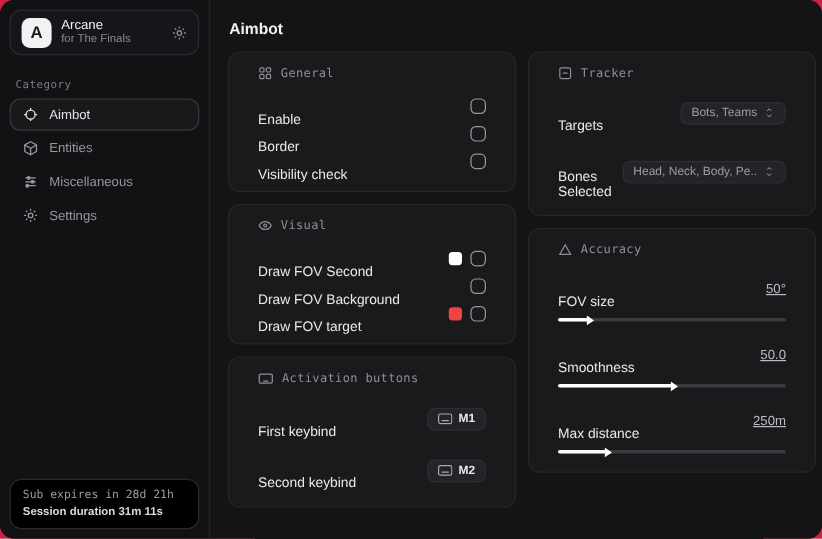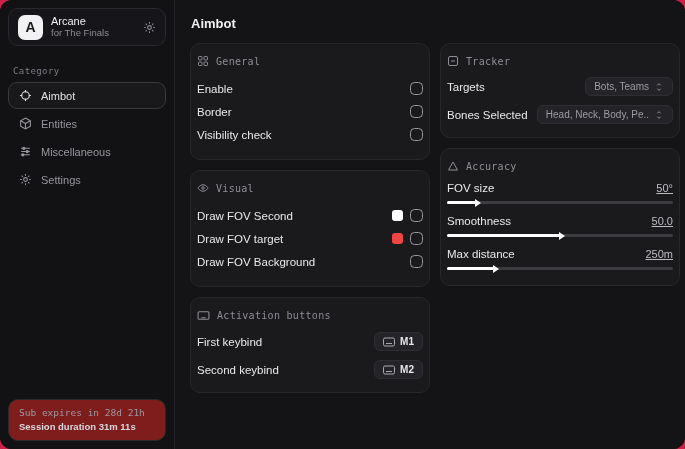--- a/index.html
+++ b/index.html
@@ -14,35 +14,35 @@
   .logo { width:25px; height:25px; background:#f2f2f4; border-radius:7px; color:#1a1a1c; font-weight:bold; font-size:14px; display:flex; align-items:center; justify-content:center; flex:none; }
   .brand-txt { flex:1; min-width:0; line-height:1.15; }
   .brand-title { font-size:11px; font-weight:normal; color:#f1f1f3; }
   .brand-sub { font-size:9.5px; color:#8b8b92; }
   .brand-gear { color:#8b8b92; display:flex; }
   .cat-label { font-family:"DejaVu Sans Mono",monospace; font-size:9px; color:#7c7c84; margin:20px 0 6px 13px; letter-spacing:.4px; }
   .nav { padding:0 8px; }
   .nav-item { display:flex; align-items:center; gap:9px; height:27px; padding:0 10px; border:1px solid transparent; border-radius:9px; color:#96969e; font-size:11px; margin-bottom:1px; cursor:pointer; }
   .nav-item.active { border-color:#38383e; background:#19191c; color:#e2e2e6; }
   .nav-item .nicon { display:flex; color:inherit; }
-  .sb-footer { position:absolute; left:8px; right:8px; bottom:8px; border:1px solid #2a2a2e; border-radius:10px; background:#7f1d1d; padding:7px 10px 8px; }
+  .sb-footer { position:absolute; left:8px; right:8px; bottom:8px; border:1px solid #2a2a2e; border-radius:10px; background:#000000; padding:7px 10px 8px; }
   .sbf-1 { font-family:"DejaVu Sans Mono",monospace; font-size:9.5px; color:#9a9aa2; margin-bottom:3px; }
   .sbf-2 { font-size:9.5px; font-weight:bold; color:#d9d9de; }
 
   
   .main { flex:1; padding:14px 11px 10px 15px; background:#141416; overflow:hidden; }
   .page-title { font-size:13px; font-weight:bold; color:#f1f1f3; margin:2px 0 12px 1px; }
   .cols { display:flex; gap:10px; align-items:flex-start; }
   .col { width:240px; flex:none; }
-  .card { background:#1a1a1d; border:1px solid #27272b; border-radius:10px; padding:11px 6px 13px; margin-bottom:10px; }
+  .card { background:#1a1a1d; border:1px solid #27272b; border-radius:10px; padding:11px 24px 13px; margin-bottom:10px; }
   .card-hd { display:flex; align-items:center; gap:7px; color:#8e8e96; margin-bottom:10px; }
   .card-hd .hicon { display:flex; }
   .card-title { font-family:"DejaVu Sans Mono",monospace; font-size:10px; letter-spacing:.3px; }
   .row { display:flex; align-items:center; justify-content:space-between; height:23px; }
-  .row-label { font-size:11.5px; color:#e9e9ec; font-weight:500; }
+  .row-label { font-size:11.5px; color:#e9e9ec; font-weight:500;margin-top:22px; }
   .checkbox { width:13px; height:13px; border:1.5px solid #97979d; border-radius:4.5px; background:transparent; cursor:pointer; flex:none; }
   .right-ctrls { display:flex; align-items:center; gap:7px; }
   .swatch { width:11px; height:11px; border-radius:3px; flex:none; cursor:pointer; }
   .pill { display:flex; align-items:center; gap:5px; background:#242428; border:1px solid #2e2e33; border-radius:6px; padding:3px 8px; cursor:pointer;justify-content:flex-end; }
   .pill-key { font-size:10px; font-weight:bold; color:#e8e8ea; }
   .pill-val { font-size:10px; color:#9b9ba3; white-space:nowrap; }
   .pill .picon { display:flex; color:#a8a8b0; }
   .trk-row { display:flex; align-items:center; justify-content:space-between; margin-bottom:9px; }
   .trk-row:last-child { margin-bottom:0; }
   .sld-group { margin-bottom:11px; }
@@ -169,29 +169,29 @@
               <span class="card-title">Visual</span>
             </div>
             <div class="row">
               <span class="row-label">Draw FOV Second</span>
               <span class="right-ctrls">
                 <span class="swatch" style="background: rgb(255, 255, 255);"></span>
                 <span class="checkbox"></span>
               </span>
             </div>
             <div class="row">
+              <span class="row-label">Draw FOV Background</span>
+              <span class="right-ctrls">
+                <span class="checkbox"></span>
+              </span>
+            </div>
+            <div class="row">
               <span class="row-label">Draw FOV target</span>
               <span class="right-ctrls">
                 <span class="swatch" style="background: rgb(239, 68, 68);"></span>
-                <span class="checkbox"></span>
-              </span>
-            </div>
-            <div class="row">
-              <span class="row-label">Draw FOV Background</span>
-              <span class="right-ctrls">
                 <span class="checkbox"></span>
               </span>
             </div>
           </div>
 
           <div class="card">
             <div class="card-hd">
               <span class="hicon">
                 <svg width="13" height="13" viewBox="0 0 24 24" fill="none" stroke="currentColor" stroke-width="2">
                     <rect x="2" y="5" width="20" height="14" rx="2"></rect>

